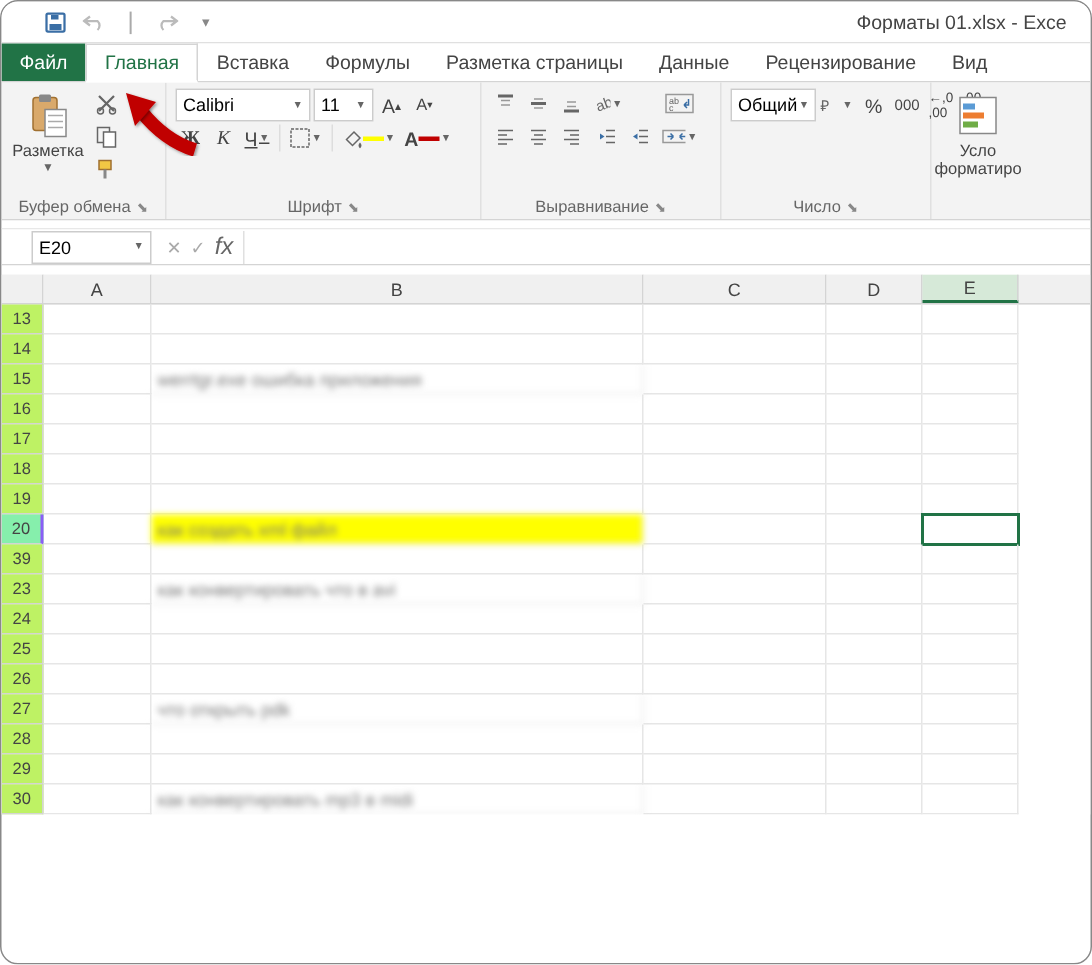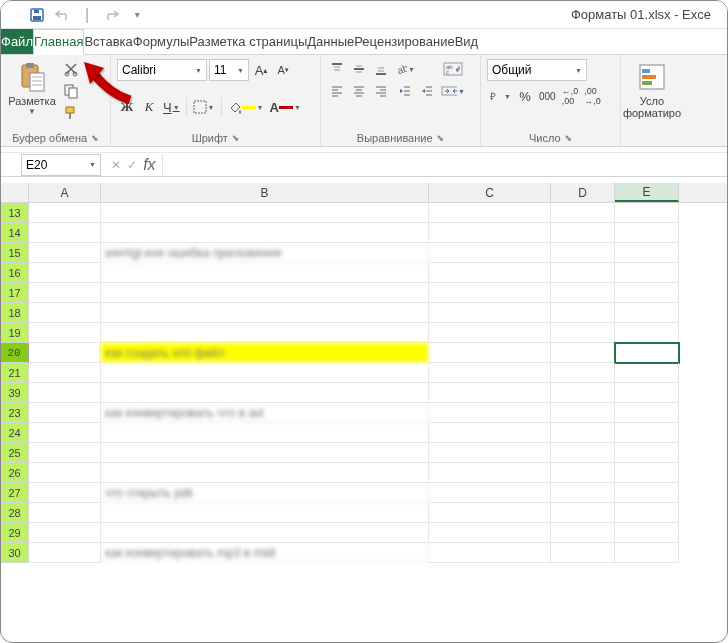--- a/index.html
+++ b/index.html
@@ -10,21 +10,21 @@
 
 
 .title-bar { height: 28px; background: #fff; display: flex; align-items: center; padding: 0 8px; border-bottom: 1px solid #e0e0e0; }
 .qat { display: flex; align-items: center; gap: 10px; margin-left: 20px; }
 .qat .icon { width: 16px; height: 16px; display: flex; align-items: center; justify-content: center; }
 .qat-sep { color: #aaa; margin: 0 4px; }
 .title-text { flex: 1; text-align: right; color: #444; font-size: 13px; padding-right: 8px; }
 
 
 .ribbon-tabs { height: 26px; background: #fff; display: flex; align-items: stretch; border-bottom: 1px solid #d4d4d4; }
-.ribbon-tab { padding: 0 0; font-size: 13px; color: #444; display: flex; align-items: center; cursor: pointer; position: relative; }
+.ribbon-tab { padding: 0 12px; font-size: 13px; color: #444; display: flex; align-items: center; cursor: pointer; position: relative; }
 .ribbon-tab.file { background: #217346; color: #fff; font-weight: normal; }
 .ribbon-tab.active { background: #fff; color: #217346; border-top: 1px solid #d4d4d4; border-left: 1px solid #d4d4d4; border-right: 1px solid #d4d4d4; border-bottom: 2px solid #fff; margin-bottom: -1px; }
 
 
 .callout-arrow { position: absolute; top: 60px; left: 80px; z-index: 100; pointer-events: none; }
 
 
 .ribbon { height: 92px; background: #f3f3f3; border-bottom: 1px solid #d4d4d4; display: flex; }
 .ribbon-group { border-right: 1px solid #e0e0e0; padding: 4px 6px 0 6px; display: flex; flex-direction: column; justify-content: space-between; }
 .ribbon-group-content { display: flex; align-items: flex-start; gap: 4px; flex: 1; }
@@ -33,21 +33,21 @@
 
 .big-btn { display: flex; flex-direction: column; align-items: center; width: 50px; padding: 2px; }
 .big-btn .icon-box { width: 32px; height: 32px; margin-bottom: 2px; }
 .big-btn .label { font-size: 11px; color: #444; text-align: center; line-height: 1.1; }
 .big-btn .caret { font-size: 8px; color: #666; }
 
 .small-col { display: flex; flex-direction: column; gap: 2px; }
 .small-btn { width: 20px; height: 20px; display: flex; align-items: center; justify-content: center; }
 
 
-.font-row1 { display: flex; gap: 2px; margin-bottom: 15px; }
+.font-row1 { display: flex; gap: 2px; margin-bottom: 0; }
 .font-name-box { width: 90px; height: 22px; border: 1px solid #ccc; background: #fff; font-size: 12px; padding: 0 4px; display: flex; align-items: center; justify-content: space-between; }
 .font-size-box { width: 40px; height: 22px; border: 1px solid #ccc; background: #fff; font-size: 12px; padding: 0 4px; display: flex; align-items: center; justify-content: space-between; }
 .font-row2 { display: flex; gap: 2px; align-items: center; }
 .fbtn { min-width: 20px; height: 22px; display: flex; align-items: center; justify-content: center; font-size: 13px; color: #444; padding: 0 2px; }
 .fbtn.b { font-weight: bold; font-family: "Times New Roman"; }
 .fbtn.i { font-style: italic; font-family: "Times New Roman"; }
 .fbtn.u { text-decoration: underline; font-family: "Times New Roman"; }
 .caret-sm { font-size: 7px; color: #666; margin-left: 1px; }
 .color-bar { display: inline-block; width: 14px; height: 3px; }
 
@@ -70,21 +70,21 @@
 
 
 .grid-area { overflow: hidden; background: #fff; }
 .grid-headers { display: flex; height: 20px; background: #f0f0f0; border-bottom: 1px solid #d4d4d4; }
 .corner { width: 28px; border-right: 1px solid #d4d4d4; background: #f0f0f0; }
 .col-header { border-right: 1px solid #d4d4d4; font-size: 12px; color: #444; display: flex; align-items: center; justify-content: center; background: #f0f0f0; }
 .col-header.sel { background: #d6e9d8; border-bottom: 2px solid #217346; }
 .grid-body { }
 .grid-row { display: flex; height: 20px; }
 .row-header { width: 28px; border-right: 1px solid #d4d4d4; border-bottom: 1px solid #d4d4d4; background: #bef264; font-size: 11px; color: #444; display: flex; align-items: center; justify-content: center; }
-.row-header.sel { background: #84cc16; border-right: 2px solid #a3a3a3; font-family: Liberation Mono, monospace; }
+.row-header.sel { background: #86efac; border-right: 2px solid #8b5cf6; }
 .cell { border-right: 1px solid #e6e6e6; border-bottom: 1px solid #e6e6e6; font-size: 12px; padding: 0 4px; display: flex; align-items: center; overflow: hidden; white-space: nowrap; color: #777; filter: blur(2px); }
 .cell.noblur { filter: none; }
 .cell.hl { background: #ffff00; }
 .cell.active { outline: 2px solid #217346; outline-offset: -1px; filter: none; }
 
 
 .cA { width: 72px; }
 .cB { width: 328px; }
 .cC { width: 122px; }
 .cD { width: 64px; }
@@ -339,21 +339,21 @@
             </div>
         </div>
       </div>
       <div class="ribbon-group-label">
         <span>Выравнивание</span>
         <span class="launcher">⬊</span>
       </div>
     </div>
 
     <div class="ribbon-group" style="width:140px">
-      <div style="display:flex;flex-direction:column">
+      <div style="display:flex;flex-direction:row">
         <div class="num-format-box">
           <span>Общий</span>
             <span class="caret-sm">▼</span>
         </div>
         <div class="num-row">
           <div class="fbtn">
               <svg width="14" height="14">
                 <text x="1" y="11" font-size="10" fill="#666">₽</text>
               </svg>
               <span class="caret-sm">▼</span>
@@ -471,28 +471,20 @@
         </div>
         <div class="grid-row">
           <div class="row-header sel">20</div>
           <div class="cell cA noblur"></div>
           <div class="cell cB hl">как создать xml файл</div>
           <div class="cell cC noblur"></div>
           <div class="cell cD noblur"></div>
           <div class="cell cE noblur active"></div>
         </div>
         <div class="grid-row">
-          <div class="row-header">21</div>
-          <div class="cell cA noblur"></div>
-          <div class="cell cB noblur"></div>
-          <div class="cell cC noblur"></div>
-          <div class="cell cD noblur"></div>
-          <div class="cell cE noblur"></div>
-        </div>
-        <div class="grid-row">
           <div class="row-header">39</div>
           <div class="cell cA noblur"></div>
           <div class="cell cB noblur"></div>
           <div class="cell cC noblur"></div>
           <div class="cell cD noblur"></div>
           <div class="cell cE noblur"></div>
         </div>
         <div class="grid-row">
           <div class="row-header">23</div>
           <div class="cell cA noblur"></div>

